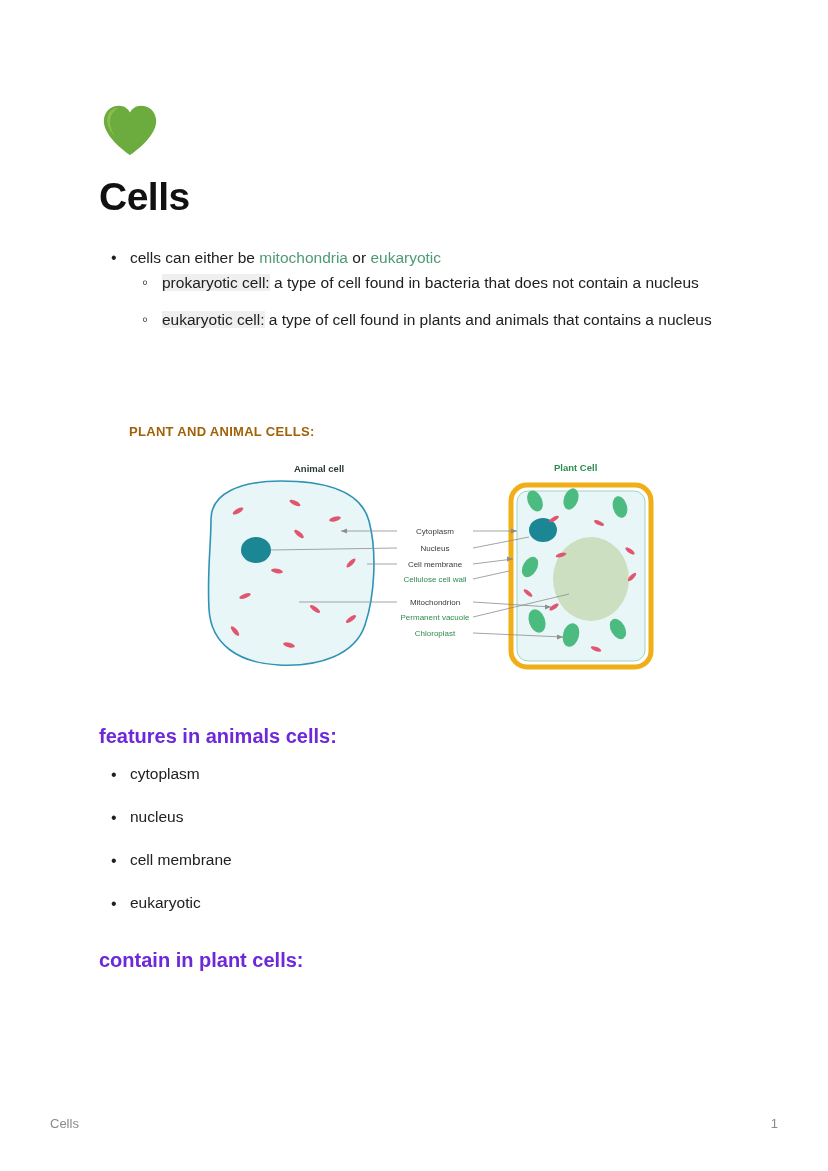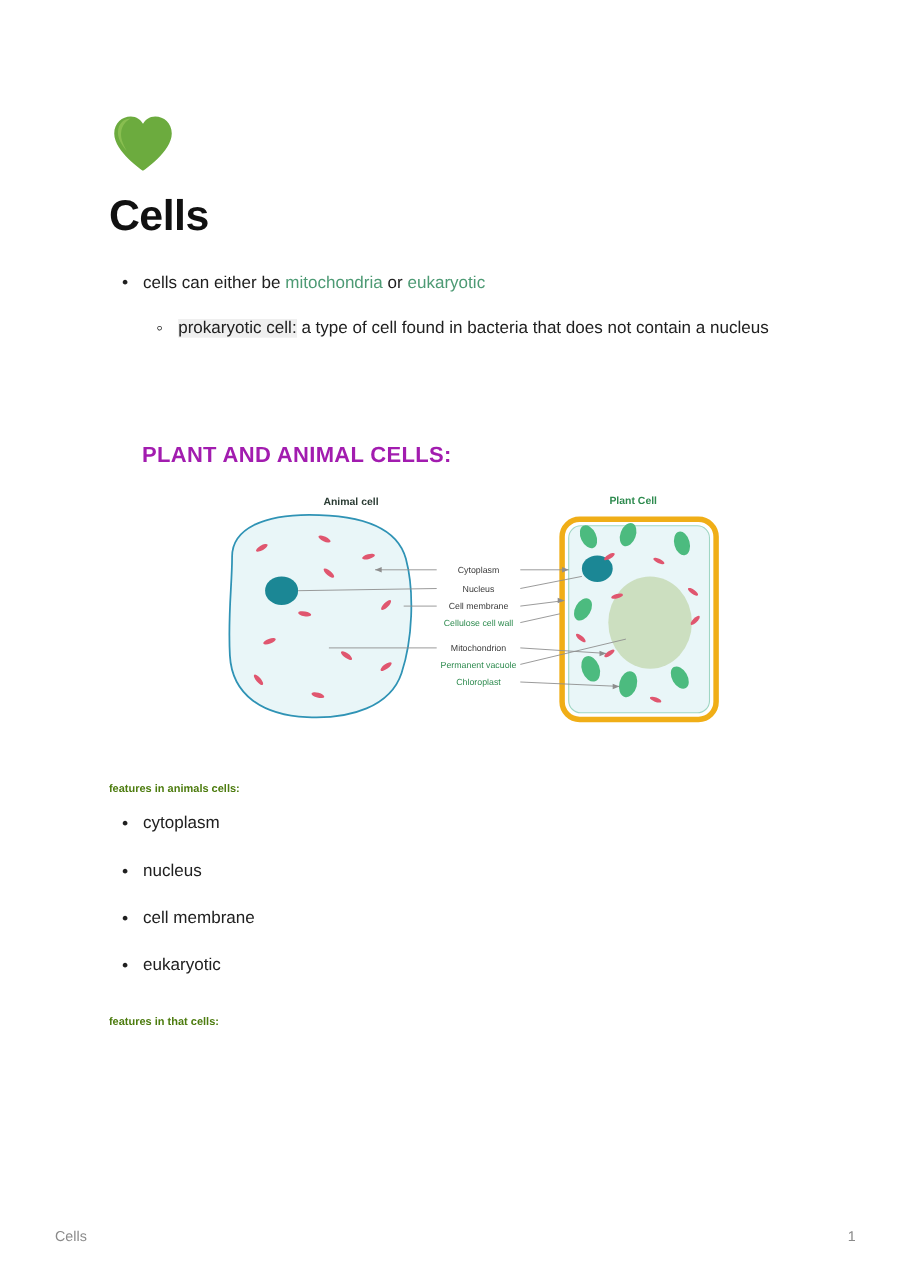--- a/index.html
+++ b/index.html
@@ -55,21 +55,21 @@
   ul.level1 > li::before {
     content: "•";
     position: absolute;
     left: 12px;
     top: 0;
     font-size: 16px;
     color: #202020;
   }
   ul.level2 {
     list-style: none;
-    margin: 16px 0 0 0;
+    margin: 0 0 0 0;
     padding: 0;
   }
   ul.level2 > li {
     position: relative;
     padding-left: 32px;
     font-size: 15.5px;
     line-height: 1.62;
     margin-bottom: 12px;
   }
   ul.level2 > li::before {
@@ -80,37 +80,37 @@
     font-size: 17px;
     color: #202020;
   }
   .green-text {
     color: #4d9a74;
   }
   .hl {
     background: #efefef;
   }
   .section-head {
-    color: #a21caf;
+    color: #a16207;
+    font-weight: bold;
+    font-size: 13px;
+    letter-spacing: 0.3px;
+  }
+  .head-plant-animal {
+    margin: 92px 0 0 30px;
+  }
+  .figure {
+    margin: 20px 0 0 0;
+    position: relative;
+    height: 240px;
+  }
+  .feature-head {
+    color: #6d28d9;
     font-weight: bold;
     font-size: 20px;
-    letter-spacing: 0.3px;
-  }
-  .head-plant-animal {
-    margin: 92px 0 0 30px;
-  }
-  .figure {
-    margin: 20px 0 0 0;
-    position: relative;
-    height: 240px;
-  }
-  .feature-head {
-    color: #4d7c0f;
-    font-weight: bold;
-    font-size: 10px;
     margin: 26px 0 14px 0;
   }
   ul.plain {
     list-style: none;
     margin: 0;
     padding: 0;
   }
   ul.plain > li {
     position: relative;
     padding-left: 31px;
@@ -152,20 +152,23 @@
 
     <h1 class="title">Cells</h1>
 
     <ul class="level1">
       <li>
         <span>cells can either be </span><span class="green-text">mitochondria</span><span> or </span><span class="green-text">eukaryotic</span>
 
         <ul class="level2">
           <li>
             <span class="hl">prokaryotic cell:</span><span> a type of cell found in bacteria that does not contain a nucleus</span>
+          </li>
+          <li>
+            <span class="hl">eukaryotic cell:</span><span> a type of cell found in plants and animals that contains a nucleus</span>
           </li>
         </ul>
       </li>
     </ul>
 
     <div class="section-head head-plant-animal">PLANT AND ANIMAL CELLS:</div>
 
     <div class="figure">
       <svg viewBox="0 0 640 240" width="640" height="240">
 
@@ -249,21 +252,21 @@
 
     <div class="feature-head">features in animals cells:</div>
 
     <ul class="plain">
       <li>cytoplasm</li>
       <li>nucleus</li>
       <li>cell membrane</li>
       <li>eukaryotic</li>
     </ul>
 
-    <div class="feature-head gap-plant">features in that cells:</div>
+    <div class="feature-head gap-plant">contain in plant cells:</div>
 
   </div>
 
   <div class="footer">
     <span>Cells</span>
     <span>1</span>
   </div>
 
 </div>
 

